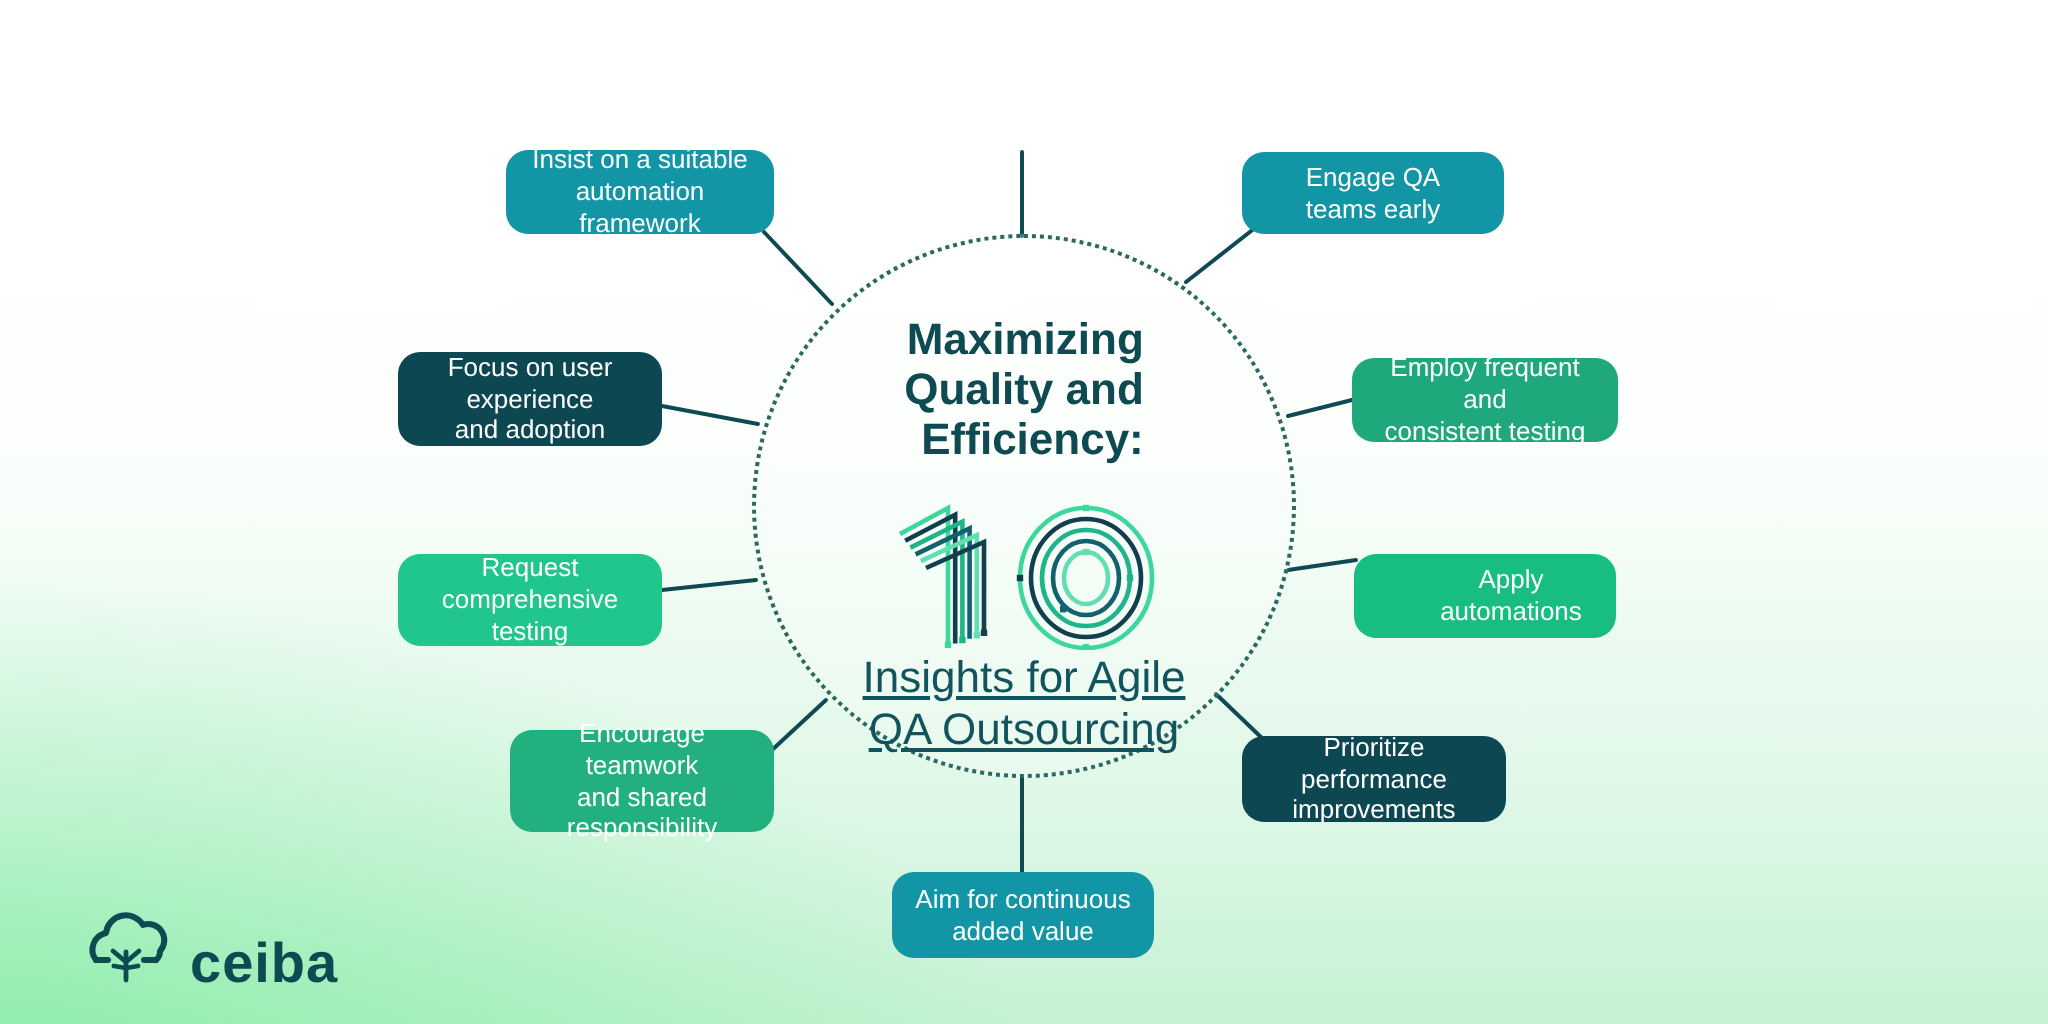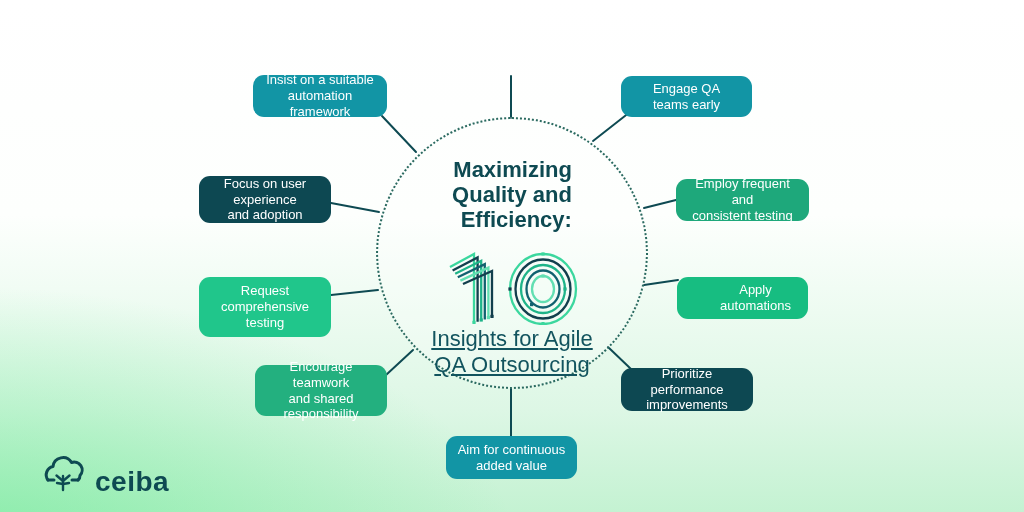--- a/index.html
+++ b/index.html
@@ -125,21 +125,21 @@
   <div class="node" style="left: 621px; top: 368px; width: 132px; height: 43px; background-color: rgb(13, 72, 82);">Prioritize performance
 improvements</div>
 
   <div class="node" style="left: 446px; top: 436px; width: 131px; height: 43px; background-color: rgb(18, 149, 165);">Aim for continuous
 added value</div>
 
   <div class="node" style="left: 255px; top: 365px; width: 132px; height: 51px; background-color: rgb(35, 176, 127); text-align: center;">Encourage teamwork
 and shared
 responsibility</div>
 
-  <div class="node" style="left: 199px; top: 277px; width: 132px; height: 60px; background-color: rgb(32, 198, 139);">Request
+  <div class="node" style="left: 199px; top: 277px; width: 132px; height: 46px; background-color: rgb(32, 198, 139);">Request
 comprehensive testing</div>
 
   <div class="node" style="left: 199px; top: 176px; width: 132px; height: 47px; background-color: rgb(13, 72, 82);">Focus on user
 experience
 and adoption</div>
 
   <div class="node" style="left: 253px; top: 75px; width: 134px; height: 42px; background-color: rgb(18, 149, 165);">Insist on a suitable
 automation framework</div>
 
   <div class="logo">

